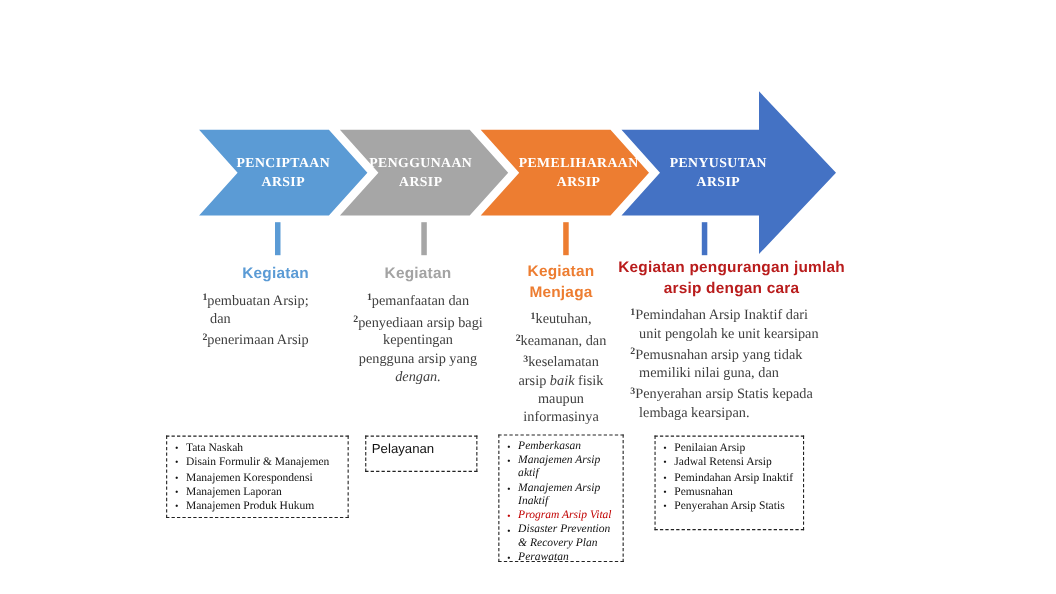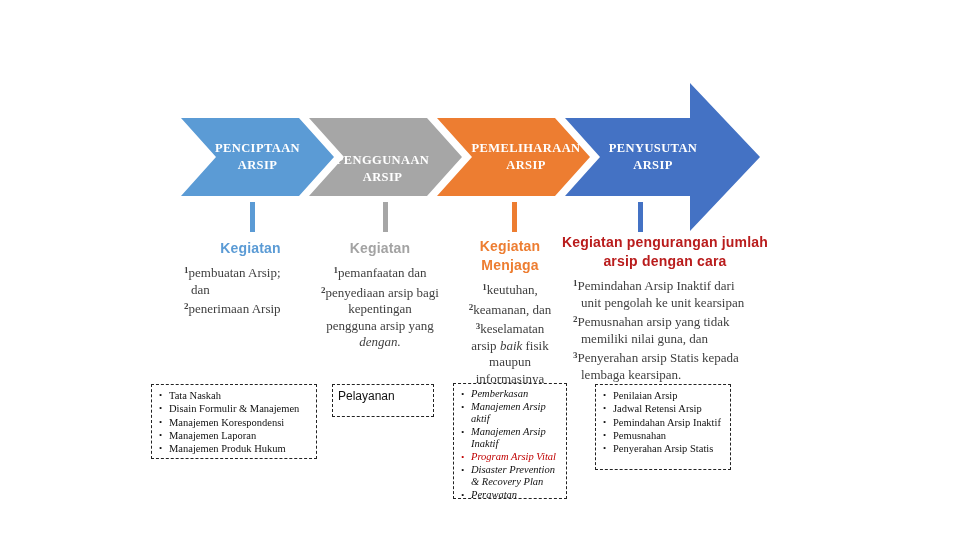--- a/index.html
+++ b/index.html
@@ -29,21 +29,21 @@
   .body-left .line{text-align:left;}
   .line sup{font-size:9px;font-weight:bold;vertical-align:4px;}
   .line .it, .line i{font-style:italic;}
   .cont-1{padding-left:7px;}   
   .cont-4{padding-left:8px;}
   #col-penciptaan .col-body{padding-left:6px;}
   #col-penyusutan .col-body{padding-left:13px;}
   
   .dash-box{
     position:absolute;border:1.4px dashed #222222;background:#ffffff;
-    padding:4px 5px 3px 5px;color:#111111;font-size:10.5px;line-height:13.3px;
+    padding:4px 5px 3px 5px;color:#111111;font-size:10.5px;line-height:13.3px;margin-top:12px;
   }
   .bullet-row{display:flex;}
   .bullet-row::before{content:"\2022";flex:none;width:10px;padding-left:2px;font-size:9px;line-height:13.3px;}
   .bullet-row .btxt{flex:1;}
   .red-item{color:#C00000;}
   .red-item::before{color:#C00000;}
   #box-penggunaan{font-family:"Liberation Sans","DejaVu Sans",sans-serif;font-size:12px;padding-top:5px;}
   #box-pemeliharaan{line-height:12.6px;font-style:italic;}
   #box-pemeliharaan .bullet-row::before{line-height:12.6px;}
 </style>
@@ -60,21 +60,21 @@
     <rect x="80" y="124" width="5" height="30" fill="#5B9BD5"></rect>
     <rect x="213" y="124" width="5" height="30" fill="#A6A6A6"></rect>
     <rect x="342" y="124" width="5" height="30" fill="#ED7D31"></rect>
     <rect x="468" y="124" width="5" height="30" fill="#4472C4"></rect>
   </svg>
 
   <div class="stage-label" style="left:195px;top:140px;width:125px;">
     <div>PENCIPTAAN</div>
     <div>ARSIP</div>
   </div>
-  <div class="stage-label" style="left:320px;top:152px;width:125px;">
+  <div class="stage-label" style="left:320px;top:140px;width:125px;">
     <div>PENGGUNAAN</div>
     <div>ARSIP</div>
   </div>
   <div class="stage-label" style="left:450px;top:140px;width:152px;">
     <div>PEMELIHARAAN</div>
     <div>ARSIP</div>
   </div>
   <div class="stage-label" style="left:588px;top:140px;width:130px;">
     <div>PENYUSUTAN</div>
     <div>ARSIP</div>

